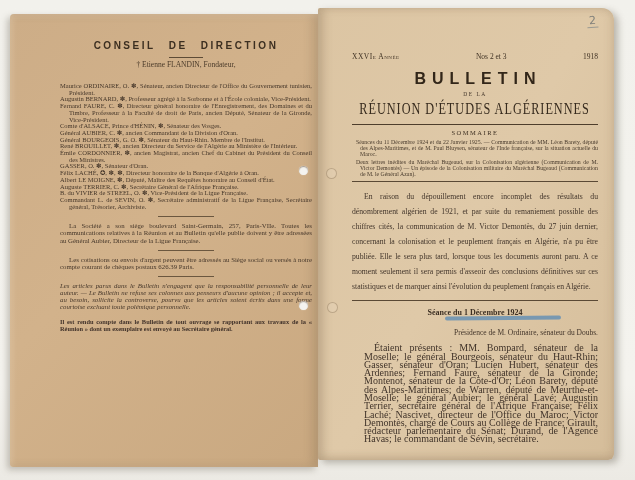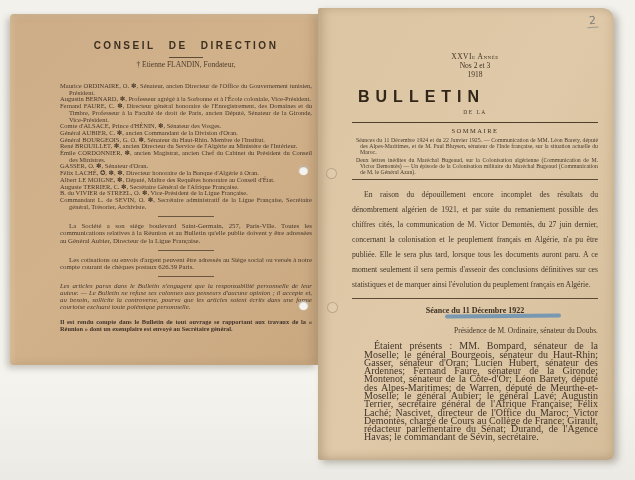--- a/index.html
+++ b/index.html
@@ -5,21 +5,21 @@
   html,body{margin:0;padding:0;}
   body{
     width:635px;height:480px;position:relative;overflow:hidden;
     background:linear-gradient(180deg,#f2f1ec 0%,#f4f3ee 80%,#eceae4 100%);
     font-family:"Liberation Serif",serif;
     -webkit-font-smoothing:antialiased;
   }
   .page{position:absolute;box-sizing:border-box;}
   
   .page-left{
-    left:10px;top:14px;width:308px;height:351px;
+    left:10px;top:14px;width:308px;height:453px;
     background:linear-gradient(135deg,#cdad87 0%,#d2b28b 45%,#c9a880 100%);
     border-radius:4px 0 0 3px;
     box-shadow:-3px 3px 6px rgba(110,100,85,.35), inset -6px 0 10px rgba(90,70,50,.18), inset 2px 2px 6px rgba(255,245,225,.25);
     color:#453627;
   }
   .lp-inner{padding:26px 6px 0 50px;}
   .lp-title{
     font-family:"Liberation Sans",sans-serif;font-weight:bold;
     font-size:10px;letter-spacing:2.5px;word-spacing:8px;text-align:center;color:#3c2f21;
   }
@@ -43,24 +43,24 @@
     border-radius:2px 12px 6px 2px;
     box-shadow:4px 3px 7px rgba(115,108,95,.45), inset 6px 0 8px rgba(100,78,55,.22), inset -3px -3px 8px rgba(120,95,65,.15);
     color:#43352a;
   }
   .rp-inner{padding:44px 16px 0 34px;position:relative;}
   .pencil-mark{
     position:absolute;top:6px;right:16px;
     font-family:"DejaVu Sans",sans-serif;font-size:11px;color:#82817b;
     border-bottom:1.5px solid #9b9a92;padding:0 2px 0 2px;transform:rotate(-4deg);line-height:13px;
   }
-  .rp-header{display:flex;justify-content:space-between;align-items:center;font-size:7.5px;color:#3f3123;flex-direction:column;}
+  .rp-header{display:flex;justify-content:space-between;align-items:flex-end;font-size:7.5px;color:#3f3123;}
   .rp-header .sc{font-variant:small-caps;letter-spacing:.5px;}
   .rp-bulletin{
-    margin-top:9px;font-family:"Liberation Sans",sans-serif;
+    margin-top:9px;text-align:center;font-family:"Liberation Sans",sans-serif;
     font-weight:bold;font-size:16px;letter-spacing:6px;text-indent:6px;color:#322619;
   }
   .rp-dela{margin-top:3px;text-align:center;font-size:5.5px;letter-spacing:1.5px;color:#43352a;}
   .rp-reunion{margin-top:2px;text-align:center;}
   .rp-reunion span{display:inline-block;font-size:12.5px;letter-spacing:1px;transform:scale(.98,1.3);transform-origin:center;color:#372b1e;white-space:nowrap;}
   .rp-rule{border:0;border-top:1.5px solid #4e3e2c;margin:7px 0 0 0;}
   .rp-rule.thin{border-top-width:1px;margin-top:4px;border-top-color:#5a4935;}
   .rp-sommaire-label{margin-top:4px;text-align:center;font-size:6.5px;letter-spacing:1.5px;color:#3f3123;}
   .sommaire{margin:3px 0 0 0;padding:0;list-style:none;font-size:5.8px;line-height:6.2px;text-align:justify;color:#483a2c;}
   .sommaire li{padding-left:8px;text-indent:-4px;margin-bottom:1px;}
@@ -117,34 +117,37 @@
   <div class="pencil-mark">2</div>
   <div class="rp-inner">
     <div class="rp-header">
       <span class="sc">XXVIe Année</span>
       <span>Nos 2 et 3</span>
       <span>1918</span>
     </div>
 
     <div class="rp-bulletin">BULLETIN</div>
     <div class="rp-dela">DE LA</div>
+    <div class="rp-reunion">
+      <span>RÉUNION D'ÉTUDES ALGÉRIENNES</span>
+    </div>
 
     <hr class="rp-rule">
     <div class="rp-sommaire-label">SOMMAIRE</div>
     <ul class="sommaire">
         <li>Séances du 11 Décembre 1924 et du 22 Janvier 1925. — Communication de MM. Léon Barety, député des Alpes-Maritimes, et de M. Paul Bluysen, sénateur de l'Inde française, sur la situation actuelle du Maroc.</li>
         <li>Deux lettres inédites du Maréchal Bugeaud, sur la Colonisation algérienne (Communication de M. Victor Demontès) — Un épisode de la Colonisation militaire du Maréchal Bugeaud (Communication de M. le Général Azan).</li>
       </ul>
     <hr class="rp-rule thin">
 
     <p class="rp-body">En raison du dépouillement encore incomplet des résultats du dénombrement algérien de 1921, et par suite du remaniement possible des chiffres cités, la communication de M. Victor Demontès, du 27 juin dernier, concernant la colonisation et le peuplement français en Algérie, n'a pu être publiée. Elle le sera plus tard, lorsque tous les documents auront paru. A ce moment seulement il sera permis d'asseoir des conclusions définitives sur ces statistiques et de marquer ainsi l'évolution du peuplement français en Algérie.</p>
     <hr class="rp-rule3">
 
     <div class="rp-seance">
-      <span>Séance du 11 Décembre 1922</span>
+      <span>Séance du 1 Décembre 1924</span>
       <span class="seance-underline"></span>
     </div>
 
     <div class="rp-presidence">Présidence de M. Ordinaire, sénateur du Doubs.</div>
     <p class="rp-attendees">Étaient présents : MM. Bompard, sénateur de la Moselle; le général Bourgeois, sénateur du Haut-Rhin; Gasser, sénateur d'Oran; Lucien Hubert, sénateur des Ardennes; Fernand Faure, sénateur de la Gironde; Montenot, sénateur de la Côte-d'Or; Léon Barety, député des Alpes-Maritimes; de Warren, député de Meurthe-et-Moselle; le général Aubier; le général Lavé; Augustin Terrier, secrétaire général de l'Afrique Française; Félix Laché; Nascivet, directeur de l'Office du Maroc; Victor Demontès, chargé de Cours au Collège de France; Girault, rédacteur parlementaire du Sénat; Durand, de l'Agence Havas; le commandant de Sévin, secrétaire.</p>
   </div>
   <div class="hole hole-faint" style="left:8px;top:160px;"></div>
   <div class="hole hole-faint" style="left:9px;top:294px;"></div>
 </div>
 

